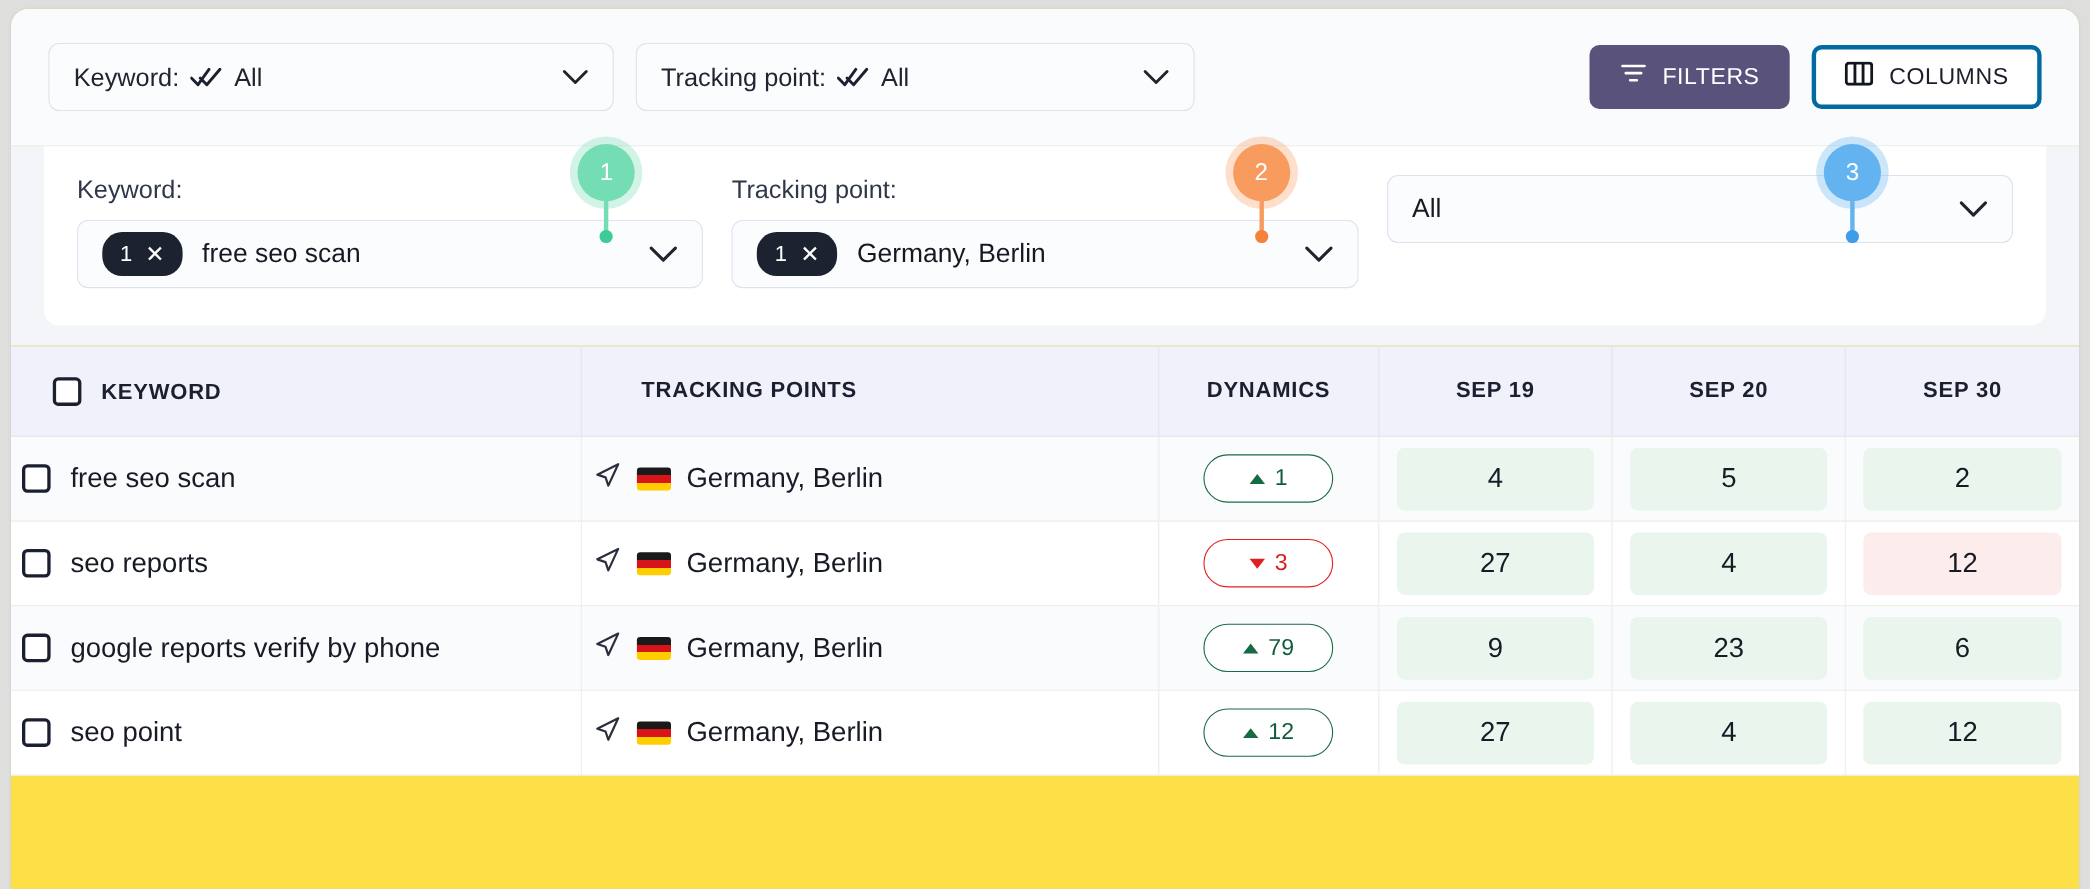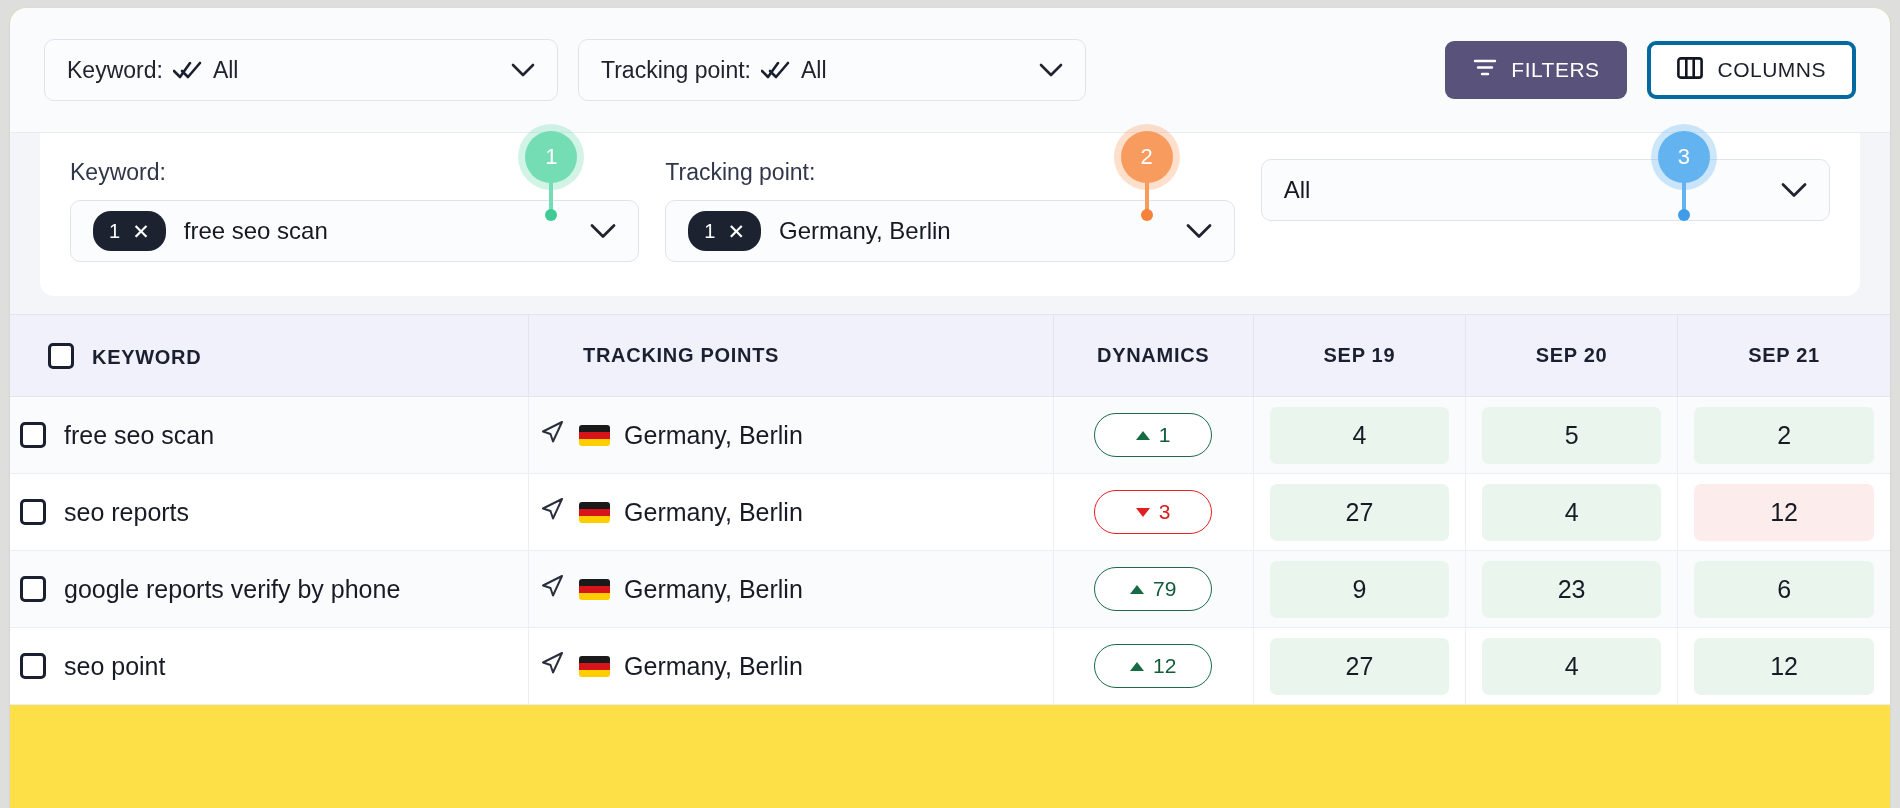--- a/index.html
+++ b/index.html
@@ -412,21 +412,21 @@
         <th class="left">
           <span class="th-kw">
             <span class="cbx"></span>
             <span>KEYWORD</span>
           </span>
         </th>
         <th class="tp">TRACKING POINTS</th>
         <th>DYNAMICS</th>
         <th>SEP 19</th>
         <th>SEP 20</th>
-        <th style="border-right:none">SEP 21</th>
+        <th style="border-right:none">SEP 30</th>
       </tr>
     </thead>
     <tbody id="tbody">
         <tr>
           <td class="kwcell">
             <span class="kwinner">
               <span class="cbx"></span>
               <span>free seo scan</span>
             </span>
           </td>

